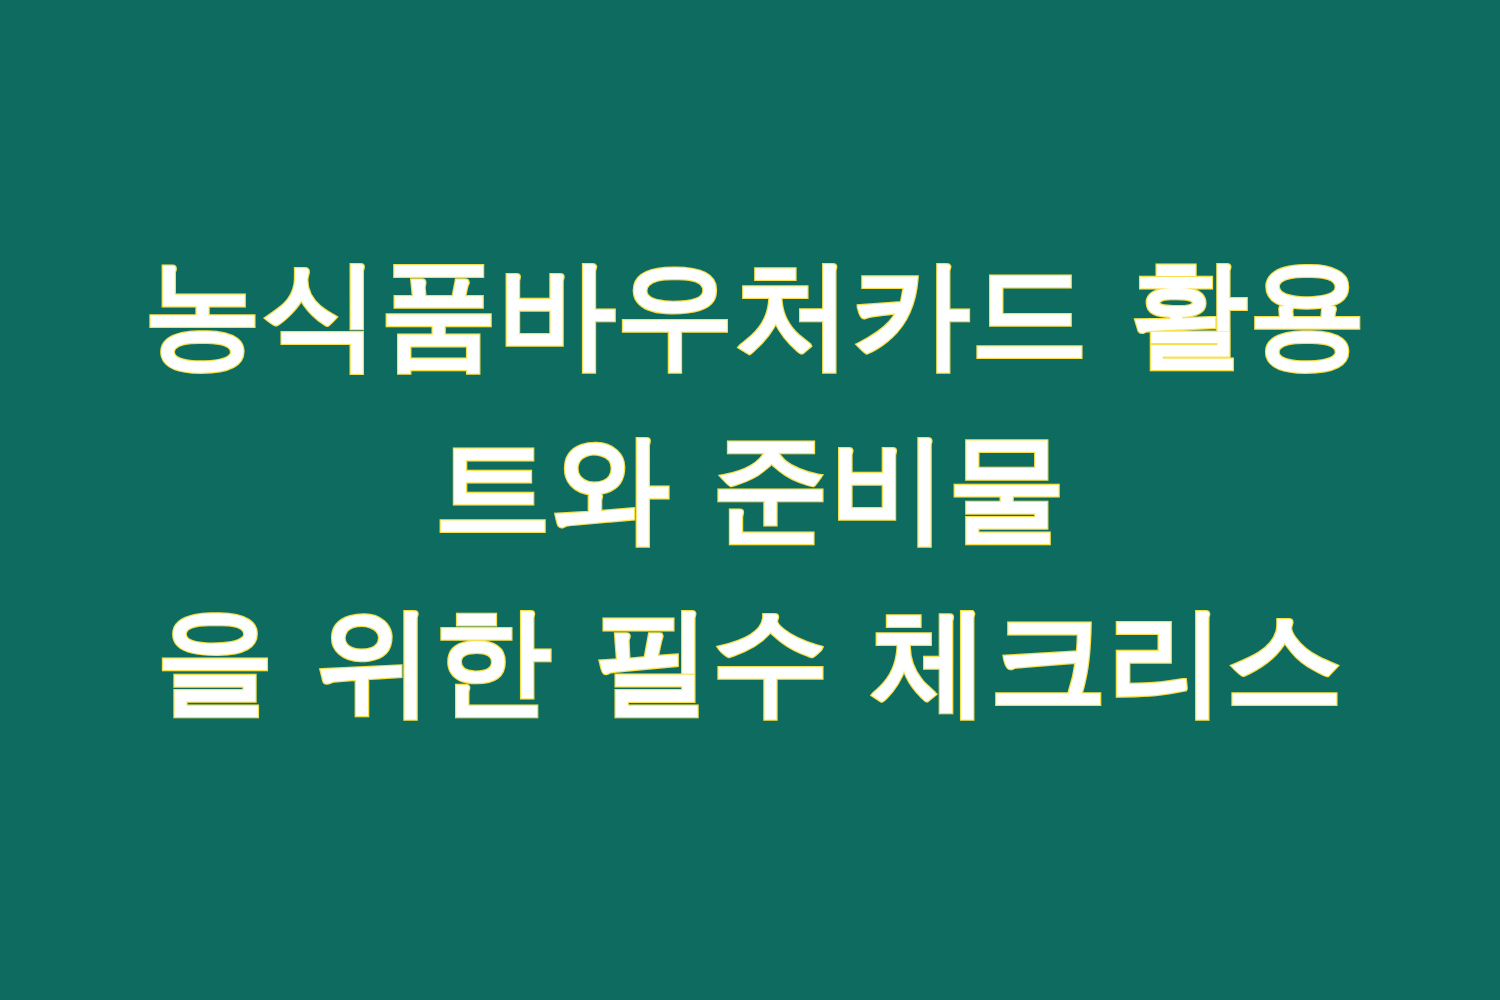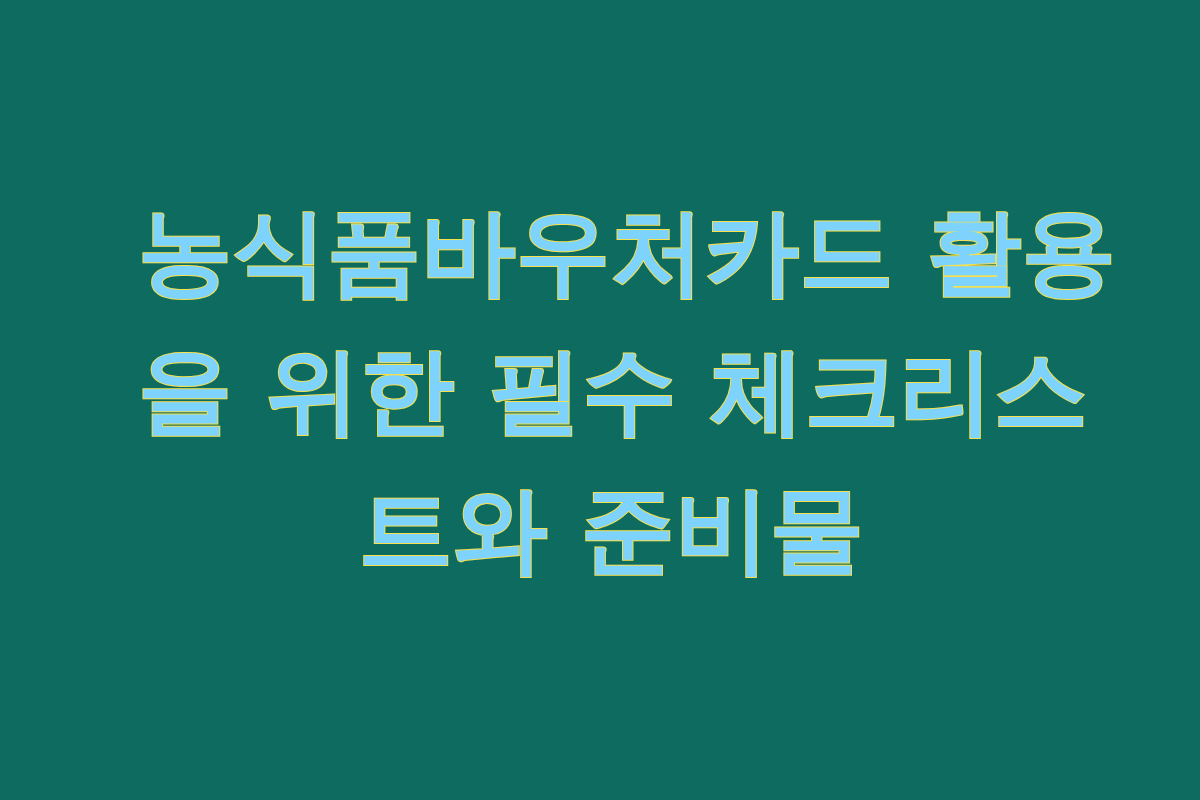--- a/index.html
+++ b/index.html
@@ -65,20 +65,20 @@
     white-space: nowrap;
   }
 </style>
 </head>
 <body>
 
 <div class="title-card" style="background-color: rgb(14, 107, 95); width: 1200px; height: 800px;">
 
   <div class="headline-block">
 
-    <h1 class="headline" style="color: #7dd3fc; margin-left: 23px; -webkit-text-stroke: 2px rgb(247, 224, 78);">
+    <h1 class="headline" style="color: #ffffff; -webkit-text-stroke: 2px rgb(247, 224, 78);">
       <span class="line line-1">농식품바우처카드 활용</span>
+      <span class="line line-3">트와 준비물</span>
       <span class="line line-2">을 위한 필수 체크리스</span>
-      <span class="line line-3">트와 준비물</span>
     </h1>
 
   </div>
 </div>
 
 </body></html>

